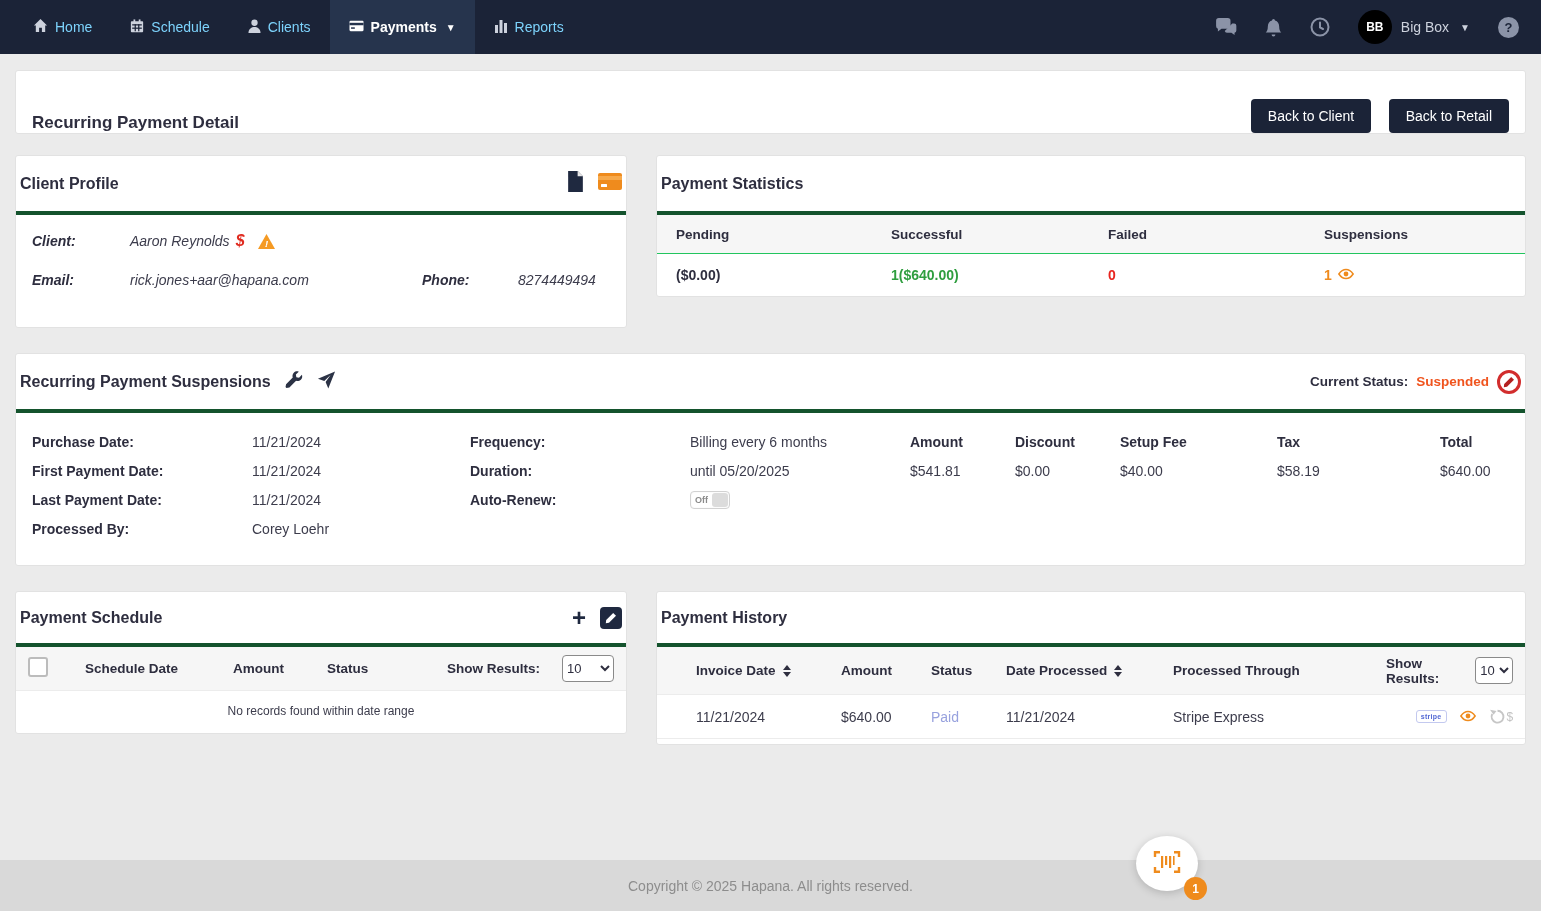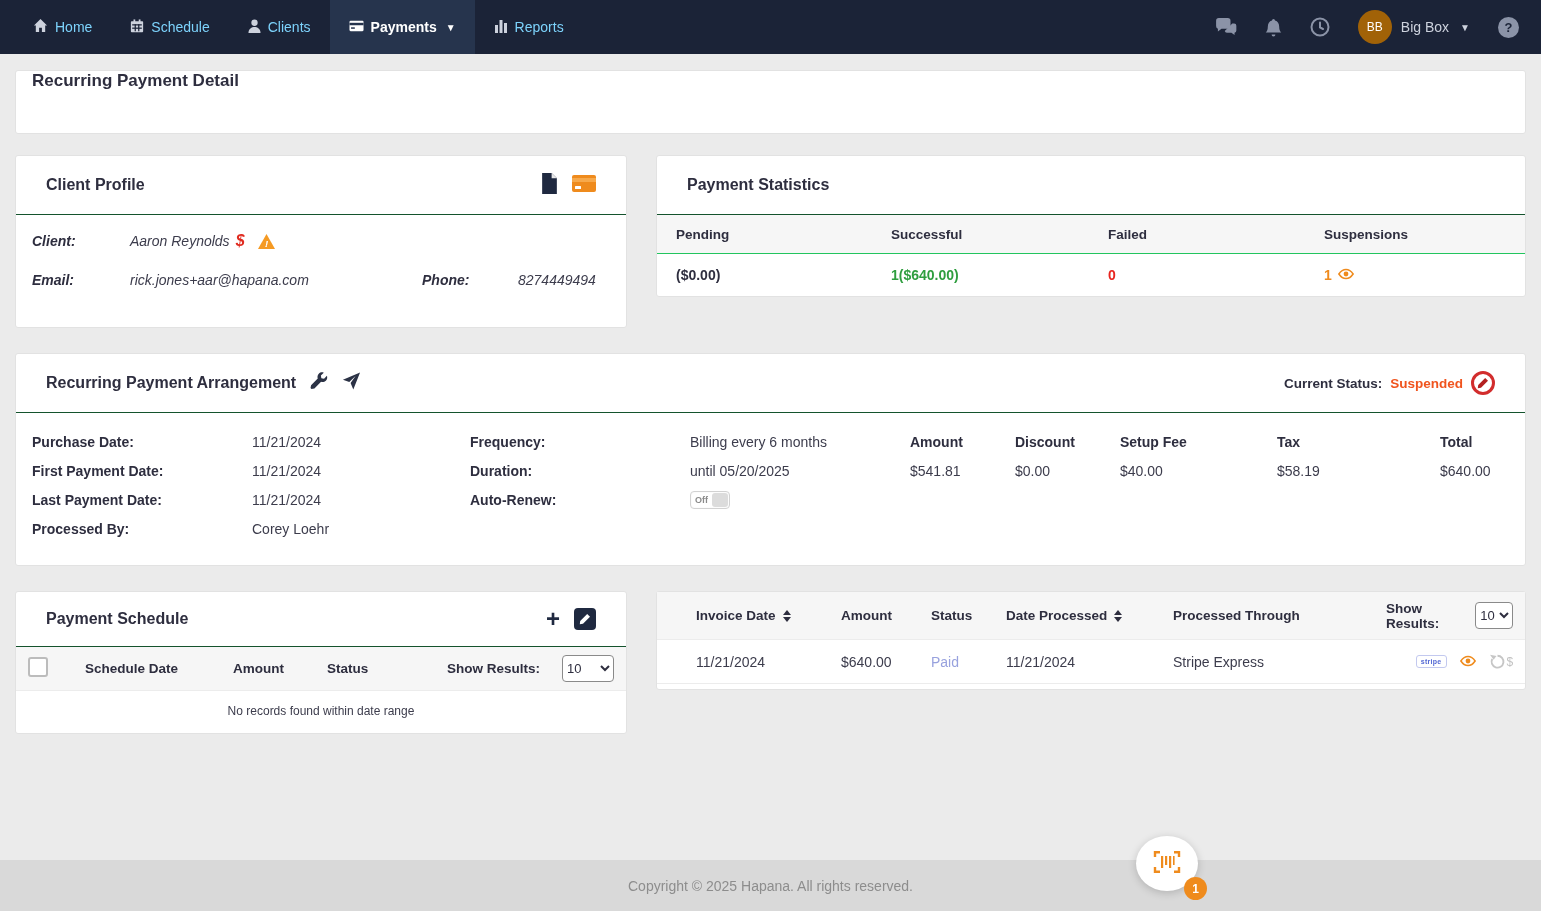--- a/index.html
+++ b/index.html
@@ -12,35 +12,35 @@
   .navbar { height:54px; background:#1b2337; display:flex; align-items:stretch; }
   .nav-left { display:flex; align-items:stretch; padding-left:14px; }
   .nav-item { display:flex; align-items:center; gap:7px; padding:0 19px; font-size:14px;
               color:#7dd3fc; cursor:pointer; }
   .nav-item svg { flex:0 0 auto; }
   .nav-item.active { background:#26344d; color:#ffffff; font-weight:bold; }
   .caret { font-size:10px; margin-left:2px; }
   .nav-right { margin-left:auto; display:flex; align-items:center; gap:28px; padding-right:22px; }
   .nav-icon-btn { display:flex; align-items:center; cursor:pointer; }
   .user-chip { display:flex; align-items:center; gap:9px; cursor:pointer; }
-  .avatar { width:34px; height:34px; border-radius:50%; background:#a16207; color:#fff;
-            display:flex; align-items:center; justify-content:center; font-size:12px; font-weight:normal; }
+  .avatar { width:34px; height:34px; border-radius:50%; background:#000000; color:#fff;
+            display:flex; align-items:center; justify-content:center; font-size:12px; font-weight:bold; }
   .user-name { color:#cdd2dd; font-size:14px; }
   .help-circle { width:21px; height:21px; border-radius:50%; background:#8b93a7; color:#1b2337;
                  display:flex; align-items:center; justify-content:center; font-size:13px; font-weight:bold; }
   
   .main { padding:0 15px; }
   .panel { background:#fff; border:1px solid #e2e2e2; border-radius:3px; }
   .panel-header { height:59px; display:flex; align-items:center; justify-content:space-between;
-                  padding:0 30px; border-bottom:1px solid #14532d;text-align:right; }
+                  padding:0 4px; border-bottom:4px solid #14532d;text-align:right; }
   .panel-title { font-size:16px; font-weight:bold; color:#2e2e3f; }
   .title-with-icons { display:flex; align-items:center; gap:14px; }
   .header-icons { display:flex; align-items:center; gap:14px; }
   
-  .title-panel { margin-top:16px; height:64px; display:flex; align-items:flex-start;
+  .title-panel { margin-top:16px; height:64px; display:flex; align-items:flex-end;
                  justify-content:space-between; padding:0 16px; }
   .page-title { font-size:17px; font-weight:bold; }
   .btn-navy { background:#1b2337; color:#fff; border:none; border-radius:4px; height:34px;
               padding:0 17px; font-size:14px; font-family:inherit; cursor:pointer; margin-left:13px; }
   
   .two-col { display:flex; gap:29px; margin-top:21px; align-items:flex-start; }
   .card-left { width:612px; flex:0 0 612px; }
   .card-right { flex:1; }
   
   .cp-body { padding:6px 16px 28px;font-style:italic; }
@@ -211,20 +211,24 @@
       <span class="caret" style="color:#cdd2dd">▼</span>
     </div>
     <span class="help-circle">?</span>
   </div>
 </div>
 
 <div class="main">
 
   <div class="panel title-panel">
     <div class="page-title">Recurring Payment Detail</div>
+    <div>
+      <button class="btn-navy">Back to Client</button>
+      <button class="btn-navy">Back to Retail</button>
+    </div>
   </div>
 
   <div class="two-col">
     <div class="panel card-left">
       <div class="panel-header">
         <span class="panel-title">Client Profile</span>
         <span class="header-icons">
           <span>
             <svg width="17" height="21" viewBox="0 0 16 20">
                 <path d="M1 0 H10 L15 5 V20 H1 Z" fill="#1f2940"></path>
@@ -284,21 +288,21 @@
               </svg>
           </span>
         </span>
       </div>
     </div>
   </div>
 
   <div class="panel arrangement">
     <div class="panel-header">
       <span class="title-with-icons">
-        <span class="panel-title">Recurring Payment Arrangement</span>
+        <span class="panel-title">Recurring Payment Suspensions</span>
         <span>
           <svg width="18" height="18" viewBox="0 0 20 20">
               <path d="M18.8 4.2 L15.6 7.4 L12.6 6.9 L12.1 3.9 L15.3 0.7 C13.4 0 11.2 0.4 9.8 1.9 C8.4 3.3 8 5.4 8.6 7.2 L1.2 14.6 L0.6 17.9 L1.6 18.9 L4.9 18.3 L12.3 10.9 C14.1 11.5 16.2 11.1 17.6 9.7 C19.1 8.3 19.5 6.1 18.8 4.2 Z" fill="#2b3245"></path>
             </svg>
         </span>
         <span>
           <svg width="19" height="18" viewBox="0 0 20 20">
               <path d="M19.5 0.5 L0.5 8.5 L7.5 11 L14.5 4.5 L9 12.2 L12 19.5 Z" fill="#2b3245"></path>
             </svg>
         </span>
@@ -390,20 +394,23 @@
           <span>Show Results:</span>
           <select>
             <option>10</option>
           </select>
         </span>
       </div>
       <div class="ps-empty">No records found within date range</div>
     </div>
 
     <div class="panel card-right ph-card">
+      <div class="panel-header" style="height:55px;">
+        <span class="panel-title">Payment History</span>
+      </div>
       <div class="tbl-head ph-head">
         <span class="col-sort">
           <span>Invoice Date</span>
           <span class="sort">
               <span class="up"></span>
               <span class="down"></span>
             </span>
         </span>
         <span>Amount</span>
         <span>Status</span>

